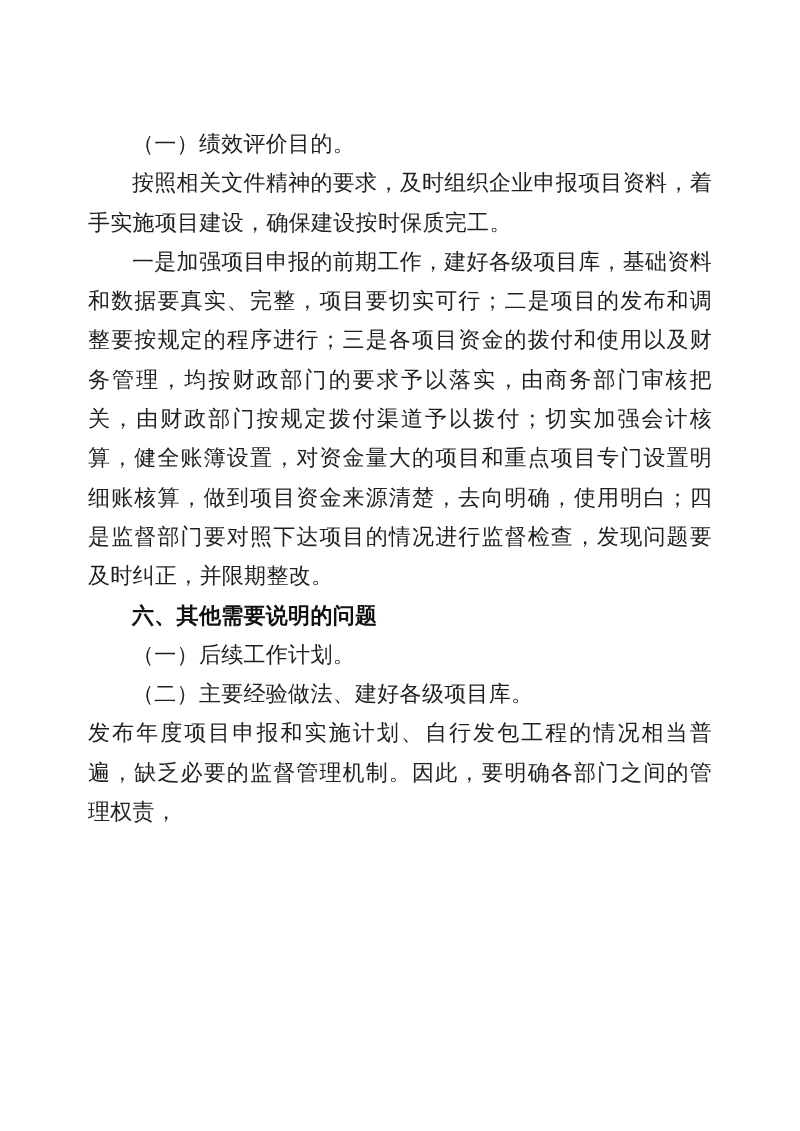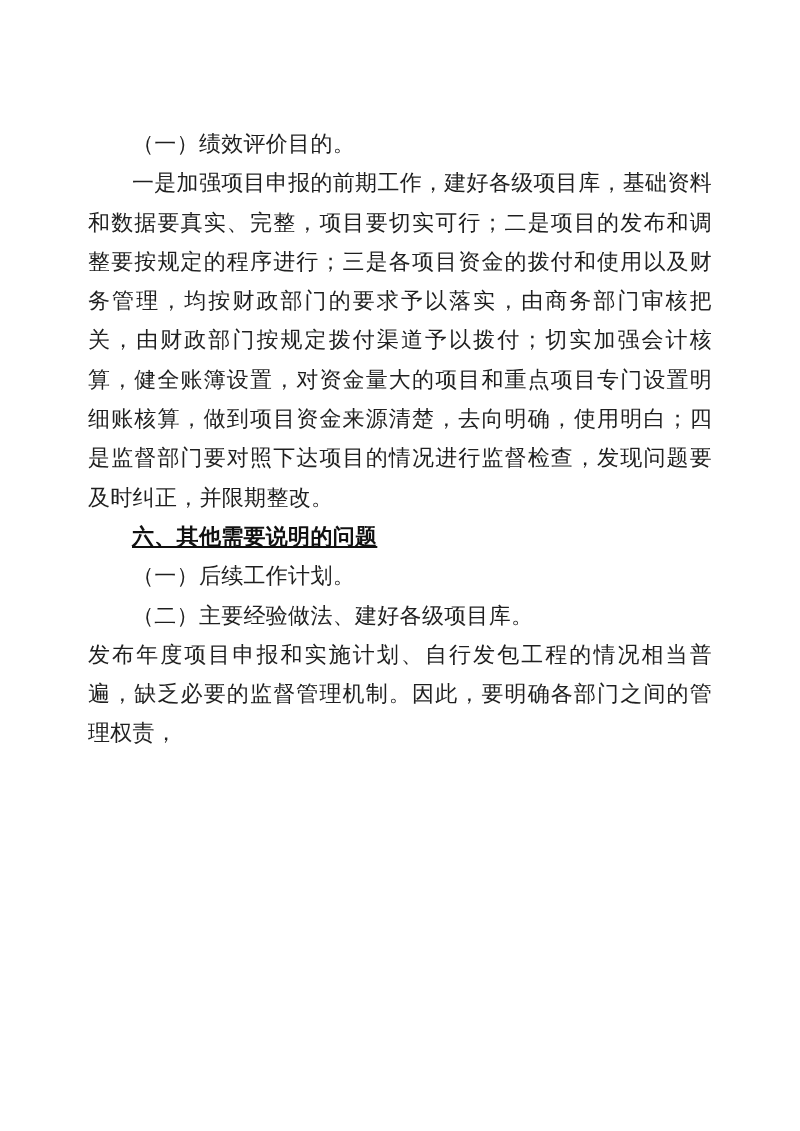--- a/index.html
+++ b/index.html
@@ -30,21 +30,20 @@
     margin: 0;
     padding: 0;
   }
   .content p.indent {
     text-indent: 2em;
   }
   .content p.heading {
     font-family: "Liberation Sans", "DejaVu Sans", sans-serif;
     font-weight: bold;
     color: #111111;
-    text-decoration: underline;
   }
   .footer {
     position: absolute;
     left: 110px;
     top: 1028px;
     color: #2a2a2a;
     font-size: 14px;
     font-family: "Liberation Serif", "DejaVu Serif", serif;
     white-space: nowrap;
   }
@@ -56,20 +55,21 @@
     color: #3a3a3a;
   }
 </style>
 </head>
 <body>
 
 <div class="page">
 
   <div class="content">
     <p class="indent">（一）绩效评价目的。</p>
+    <p class="indent">按照相关文件精神的要求，及时组织企业申报项目资料，着手实施项目建设，确保建设按时保质完工。</p>
     <p class="indent">一是加强项目申报的前期工作，建好各级项目库，基础资料和数据要真实、完整，项目要切实可行；二是项目的发布和调整要按规定的程序进行；三是各项目资金的拨付和使用以及财务管理，均按财政部门的要求予以落实，由商务部门审核把关，由财政部门按规定拨付渠道予以拨付；切实加强会计核算，健全账簿设置，对资金量大的项目和重点项目专门设置明细账核算，做到项目资金来源清楚，去向明确，使用明白；四是监督部门要对照下达项目的情况进行监督检查，发现问题要及时纠正，并限期整改。</p>
     <p class="indent heading">六、其他需要说明的问题</p>
     <p class="indent">（一）后续工作计划。</p>
     <p class="indent">（二）主要经验做法、建好各级项目库。</p>
     <p>发布年度项目申报和实施计划、自行发包工程的情况相当普遍，缺乏必要的监督管理机制。因此，要明确各部门之间的管理权责，</p>
   </div>
 
   <div class="footer">
     <span class="dash">—</span><span>34</span><span class="dash">—</span>
   </div>

